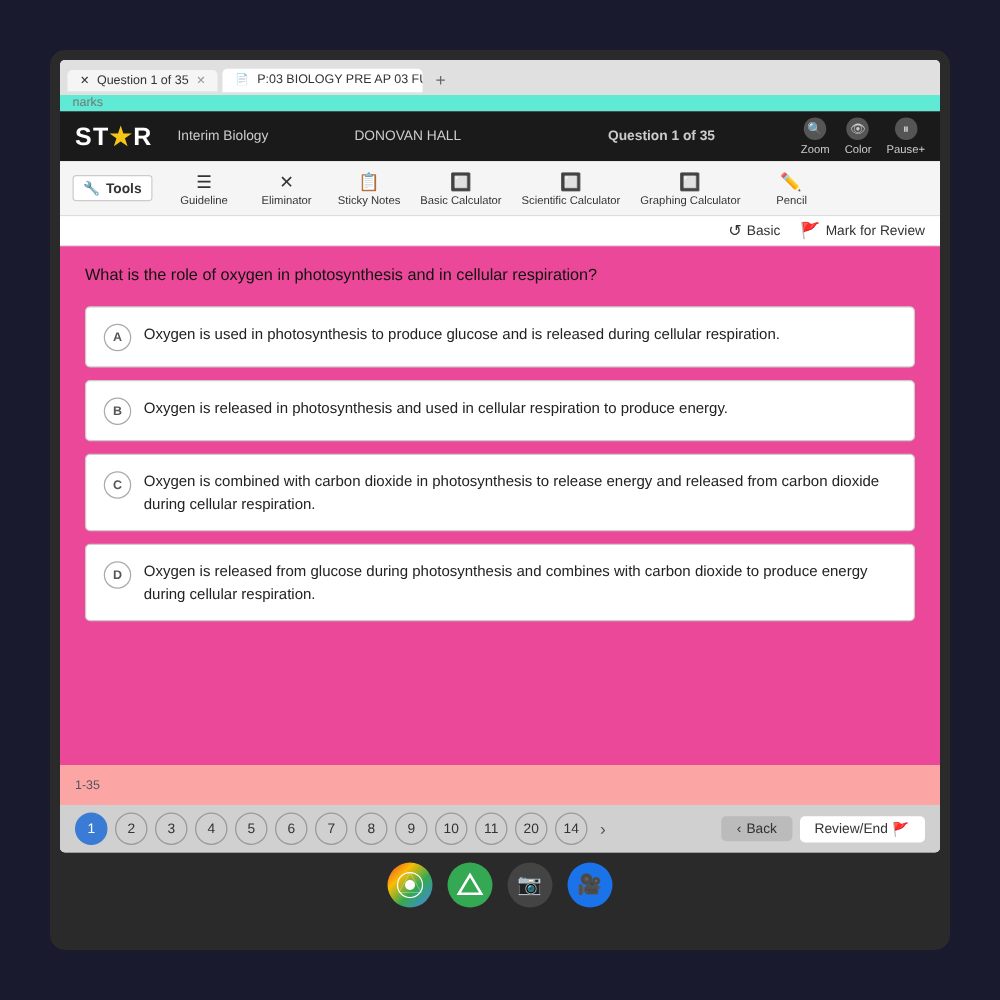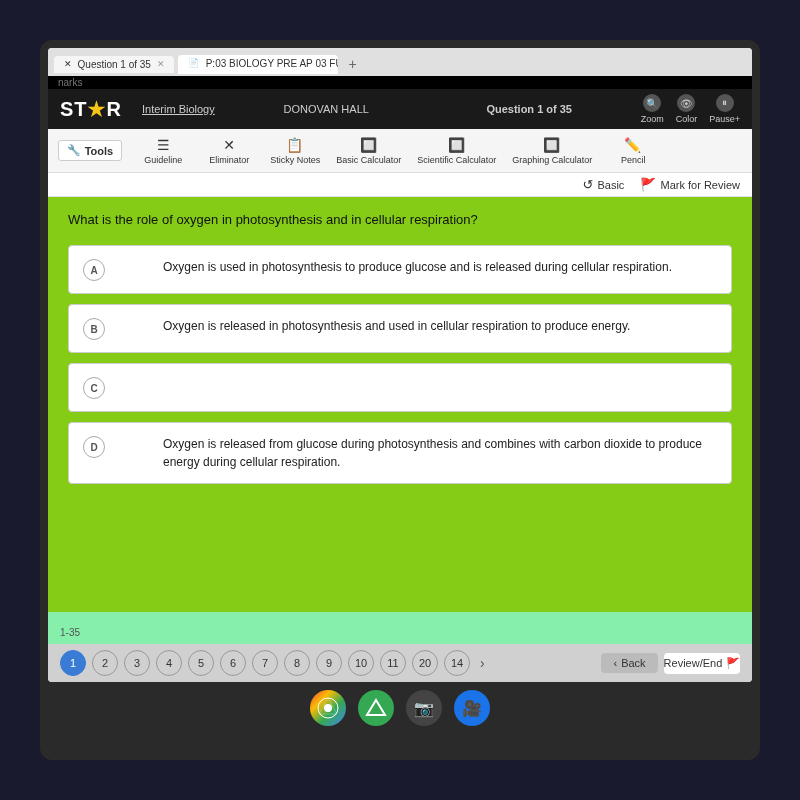--- a/index.html
+++ b/index.html
@@ -108,21 +108,20 @@
       letter-spacing: 1px;
     }
 
     .staar-logo .star {
       color: #f5c518;
     }
 
     .header-subject {
       font-size: 11px;
       color: #ccc;
-      text-decoration: underline;
     }
 
     .header-name {
       font-size: 11px;
       color: #ccc;
       flex: 1;
       text-align: center;
     }
 
     .header-question {
@@ -220,21 +219,21 @@
       cursor: pointer;
     }
 
     .action-btn .icon {
       font-size: 13px;
     }
 
     
     .question-area {
       flex: 1;
-      background: #84cc16;
+      background: #ec4899;
       padding: 14px 20px;
       overflow-y: auto;
     }
 
     .question-text {
       font-size: 13px;
       color: #111;
       margin-bottom: 16px;
       line-height: 1.4;
     }
@@ -263,29 +262,28 @@
       font-weight: bold;
       color: #555;
       flex-shrink: 0;
       margin-top: 1px;
     }
 
     .option-text {
       font-size: 12px;
       color: #222;
       line-height: 1.5;
-      margin-left: 48px;
     }
 
     
     .question-nav-bar {
-      background: #86efac;
+      background: #fca5a5;
       padding: 6px 12px;
       display: flex;
-      align-items: flex-end;
+      align-items: center;
       gap: 10px;
       height: 32px;
     }
 
     .nav-label {
       font-size: 10px;
       color: #555;
     }
 
     .bottom-nav {
@@ -336,21 +334,21 @@
       color: #333;
       cursor: pointer;
     }
 
     .review-end-btn {
       display: flex;
       align-items: center;
       gap: 4px;
       background: #fff;
       border-radius: 4px;
-      padding: 4px 0;
+      padding: 4px 12px;
       font-size: 11px;
       color: #333;
       cursor: pointer;
     }
 
     
     .taskbar {
       display: flex;
       justify-content: center;
       align-items: center;
@@ -386,21 +384,21 @@
       </div>
       <div class="browser-tab active">
         <span class="tab-icon">📄</span>
         <span>P:03 BIOLOGY PRE AP 03 FULL M...</span>
 
       </div>
       <span class="browser-tab-plus">+</span>
     </div>
 
 
-    <div style="background:#000000; font-size:10px; color:#777; padding:1px 10px;">narks</div>
+    <div style="background:#5eead4; font-size:10px; color:#777; padding:1px 10px;">narks</div>
 
     <div class="app-header">
       <div class="staar-logo">
         ST<span class="star">★</span>R
       </div>
       <span class="header-subject">Interim Biology</span>
       <span class="header-name">DONOVAN HALL</span>
       <span class="header-question">Question 1 of 35</span>
       <div class="header-controls">
         <div class="header-btn">
@@ -472,20 +470,21 @@
         <div class="option-text">Oxygen is used in photosynthesis to produce glucose and is released during cellular respiration.</div>
       </div>
 
       <div class="answer-option">
         <div class="option-label">B</div>
         <div class="option-text">Oxygen is released in photosynthesis and used in cellular respiration to produce energy.</div>
       </div>
 
       <div class="answer-option">
         <div class="option-label">C</div>
+        <div class="option-text">Oxygen is combined with carbon dioxide in photosynthesis to release energy and released from carbon dioxide during cellular respiration.</div>
       </div>
 
       <div class="answer-option">
         <div class="option-label">D</div>
         <div class="option-text">Oxygen is released from glucose during photosynthesis and combines with carbon dioxide to produce energy during cellular respiration.</div>
       </div>
     </div>
 
     <div class="question-nav-bar">
       <span class="nav-label">1-35</span>

